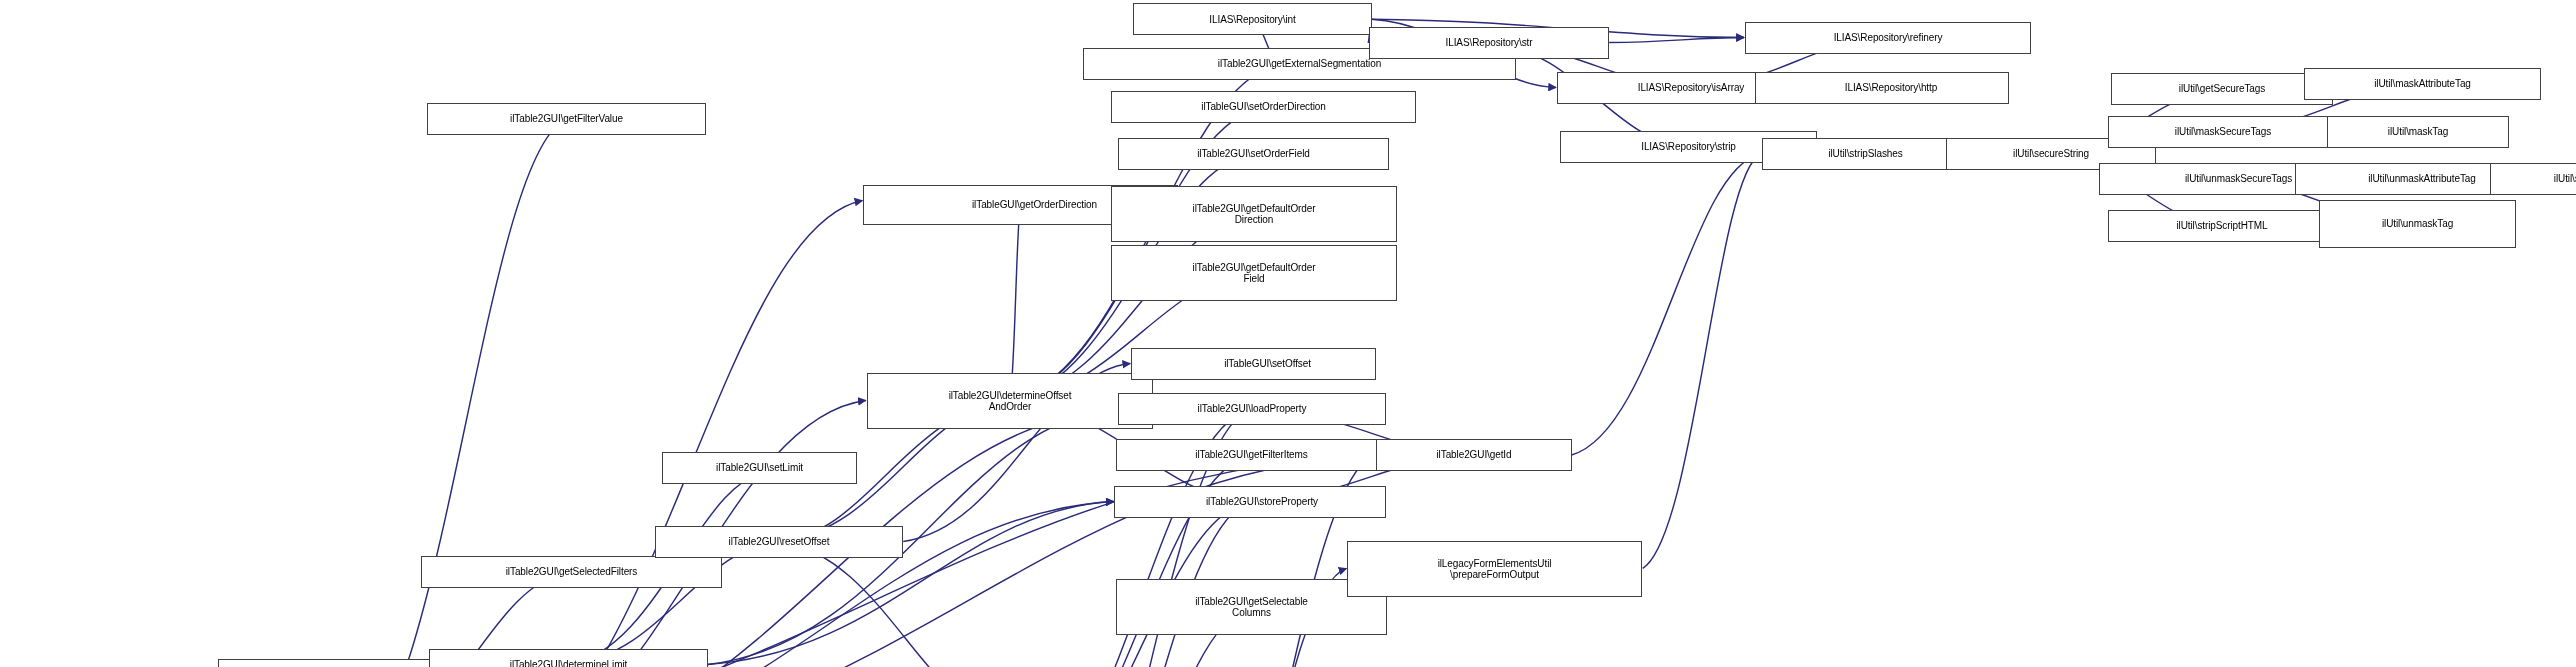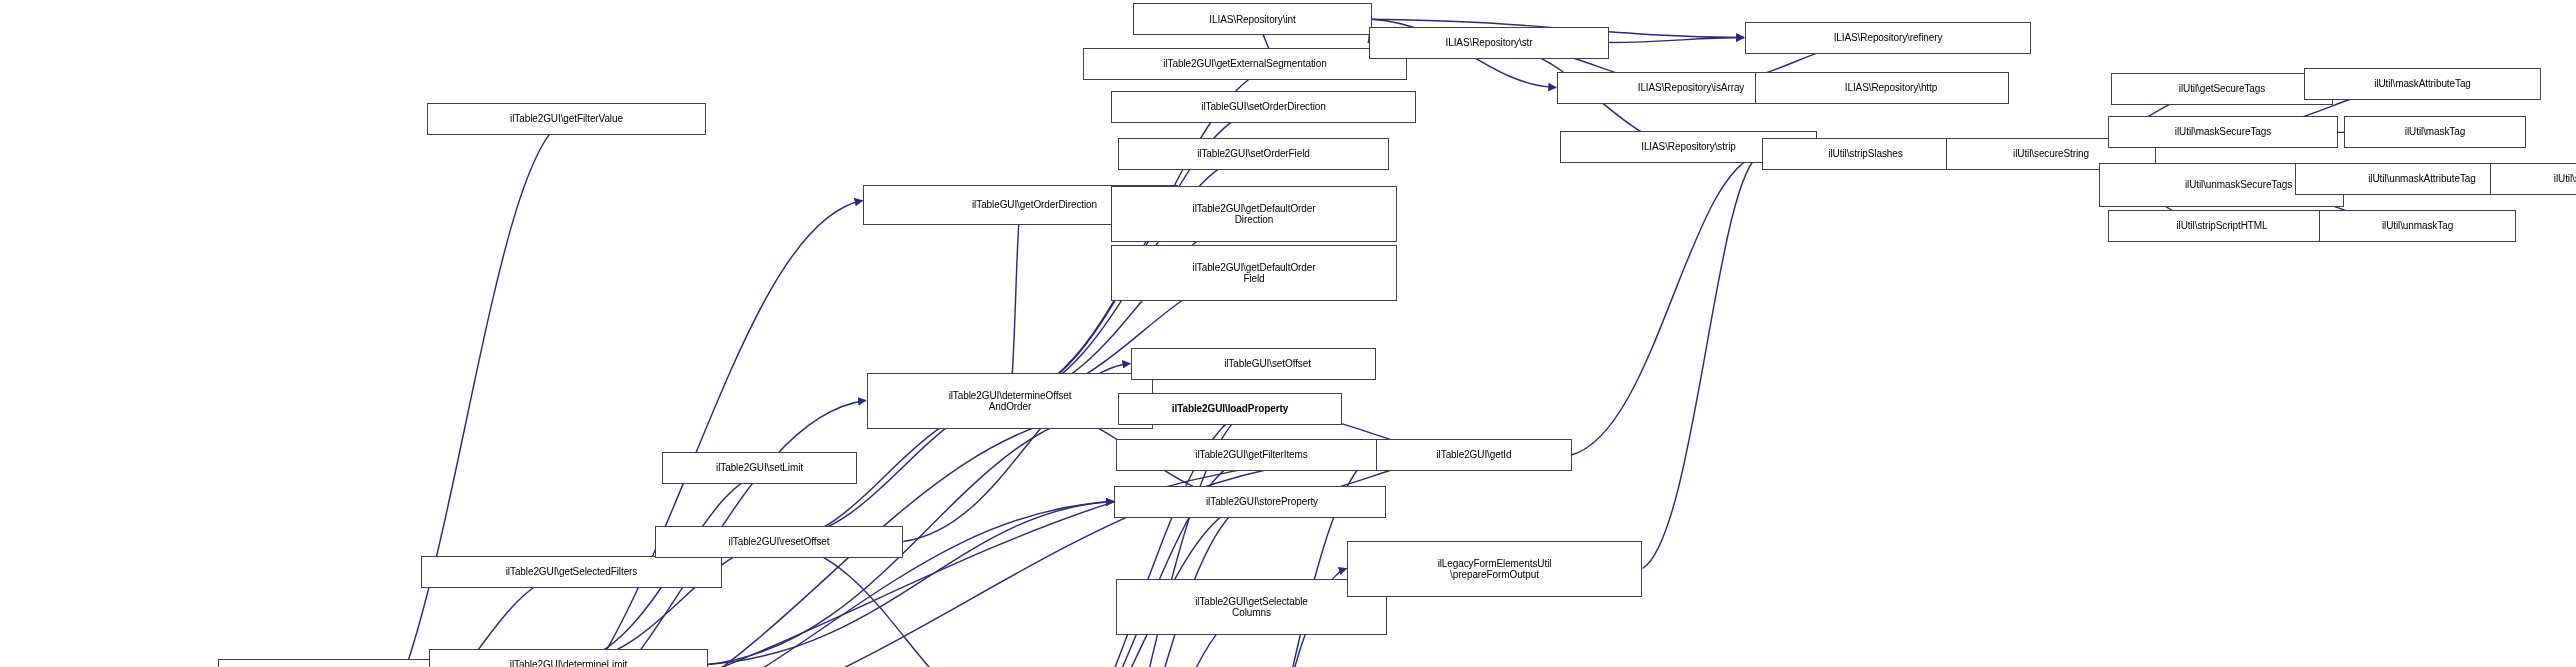--- a/index.html
+++ b/index.html
@@ -124,48 +124,48 @@
   <div id="node-layer">
       <div class="node" style="left: 218px; top: 659px; width: 260px; height: 32px;"></div>
       <div class="node" style="left: 427px; top: 103px; width: 279px; height: 32px;"><span>ilTable2GUI\getFilterValue</span></div>
       <div class="node" style="left: 421px; top: 556px; width: 301px; height: 32px;"><span>ilTable2GUI\getSelectedFilters</span></div>
       <div class="node" style="left: 429px; top: 649px; width: 279px; height: 32px;"><span>ilTable2GUI\determineLimit</span></div>
       <div class="node" style="left: 662px; top: 452px; width: 195px; height: 32px;"><span>ilTable2GUI\setLimit</span></div>
       <div class="node" style="left: 655px; top: 526px; width: 248px; height: 32px;"><span>ilTable2GUI\resetOffset</span></div>
       <div class="node" style="left: 863px; top: 185px; width: 315px; height: 40px; padding-left: 28px;"><span>ilTableGUI\getOrderDirection</span></div>
       <div class="node" style="left: 867px; top: 373px; width: 286px; height: 56px;"><span>ilTable2GUI\determineOffset
 AndOrder</span></div>
-      <div class="node" style="left: 1083px; top: 48px; width: 324px; height: 32px;"><span>ilTable2GUI\getExternalSegmentation</span></div>
+      <div class="node" style="left: 1083px; top: 48px; width: 433px; height: 32px;"><span>ilTable2GUI\getExternalSegmentation</span></div>
       <div class="node" style="left: 1111px; top: 91px; width: 305px; height: 32px;"><span>ilTableGUI\setOrderDirection</span></div>
       <div class="node" style="left: 1118px; top: 138px; width: 271px; height: 32px;"><span>ilTable2GUI\setOrderField</span></div>
       <div class="node" style="left: 1111px; top: 186px; width: 286px; height: 56px;"><span>ilTable2GUI\getDefaultOrder
 Direction</span></div>
       <div class="node" style="left: 1111px; top: 245px; width: 286px; height: 56px;"><span>ilTable2GUI\getDefaultOrder
 Field</span></div>
       <div class="node" style="left: 1131px; top: 348px; width: 245px; height: 32px; padding-left: 28px;"><span>ilTableGUI\setOffset</span></div>
-      <div class="node" style="left: 1118px; top: 393px; width: 224px; height: 32px; font-weight: bold;"><span>ilTable2GUI\loadProperty</span></div>
+      <div class="node" style="left: 1118px; top: 393px; width: 268px; height: 32px;"><span>ilTable2GUI\loadProperty</span></div>
       <div class="node" style="left: 1116px; top: 439px; width: 271px; height: 32px;"><span>ilTable2GUI\getFilterItems</span></div>
       <div class="node" style="left: 1114px; top: 486px; width: 272px; height: 32px; padding-left: 24px;"><span>ilTable2GUI\storeProperty</span></div>
       <div class="node" style="left: 1116px; top: 579px; width: 271px; height: 56px;"><span>ilTable2GUI\getSelectable
 Columns</span></div>
       <div class="node" style="left: 1376px; top: 439px; width: 196px; height: 32px;"><span>ilTable2GUI\getId</span></div>
       <div class="node" style="left: 1347px; top: 541px; width: 295px; height: 56px;"><span>ilLegacyFormElementsUtil
 \prepareFormOutput</span></div>
       <div class="node" style="left: 1133px; top: 3.3px; width: 239px; height: 32px;"><span>ILIAS\Repository\int</span></div>
       <div class="node" style="left: 1369px; top: 27px; width: 240px; height: 32px;"><span>ILIAS\Repository\str</span></div>
       <div class="node" style="left: 1557px; top: 72px; width: 268px; height: 32px;"><span>ILIAS\Repository\isArray</span></div>
       <div class="node" style="left: 1560px; top: 131px; width: 257px; height: 32px;"><span>ILIAS\Repository\strip</span></div>
       <div class="node" style="left: 1745px; top: 21.6px; width: 286px; height: 32px;"><span>ILIAS\Repository\refinery</span></div>
       <div class="node" style="left: 1755px; top: 72px; width: 254px; height: 32px; padding-left: 18px;"><span>ILIAS\Repository\http</span></div>
       <div class="node" style="left: 1762px; top: 138px; width: 207px; height: 32px;"><span>ilUtil\stripSlashes</span></div>
       <div class="node" style="left: 1946px; top: 138px; width: 210px; height: 32px;"><span>ilUtil\secureString</span></div>
       <div class="node" style="left: 2111px; top: 73px; width: 222px; height: 32px;"><span>ilUtil\getSecureTags</span></div>
       <div class="node" style="left: 2108px; top: 116px; width: 230px; height: 32px;"><span>ilUtil\maskSecureTags</span></div>
-      <div class="node" style="left: 2099px; top: 163px; width: 245px; height: 44px; padding-left: 34px;"><span>ilUtil\unmaskSecureTags</span></div>
+      <div class="node" style="left: 2099px; top: 163px; width: 245px; height: 32px; padding-left: 34px;"><span>ilUtil\unmaskSecureTags</span></div>
       <div class="node" style="left: 2108px; top: 210px; width: 228px; height: 32px;"><span>ilUtil\stripScriptHTML</span></div>
       <div class="node" style="left: 2304px; top: 68px; width: 237px; height: 32px;"><span>ilUtil\maskAttributeTag</span></div>
-      <div class="node" style="left: 2327px; top: 116px; width: 182px; height: 32px; margin-left: 17px;"><span>ilUtil\maskTag</span></div>
+      <div class="node" style="left: 2327px; top: 116px; width: 182px; height: 32px;"><span>ilUtil\maskTag</span></div>
       <div class="node" style="left: 2295px; top: 163px; width: 254px; height: 32px;"><span>ilUtil\unmaskAttributeTag</span></div>
-      <div class="node" style="left: 2319px; top: 210px; width: 197px; height: 32px;"><span>ilUtil\unmaskTag</span></div>
+      <div class="node" style="left: 2319px; top: 200px; width: 197px; height: 48px;"><span>ilUtil\unmaskTag</span></div>
       <div class="node" style="left: 2490px; top: 163px; width: 196px; height: 32px;"><span>ilUtil\secureLink</span></div>
     </div>
 </div>
 
 
 </body></html>

